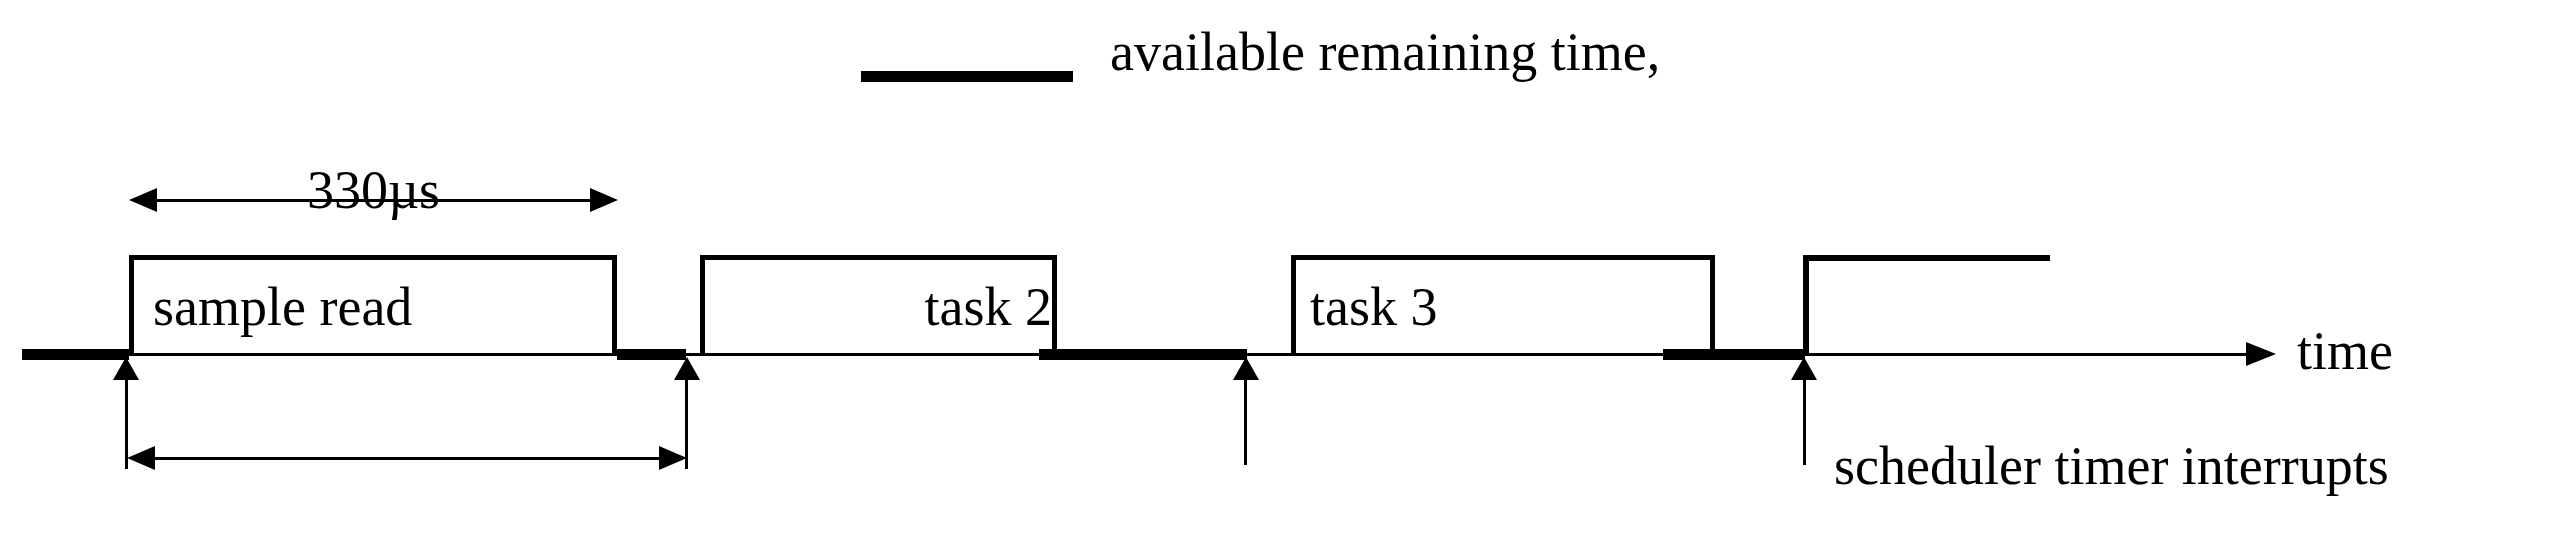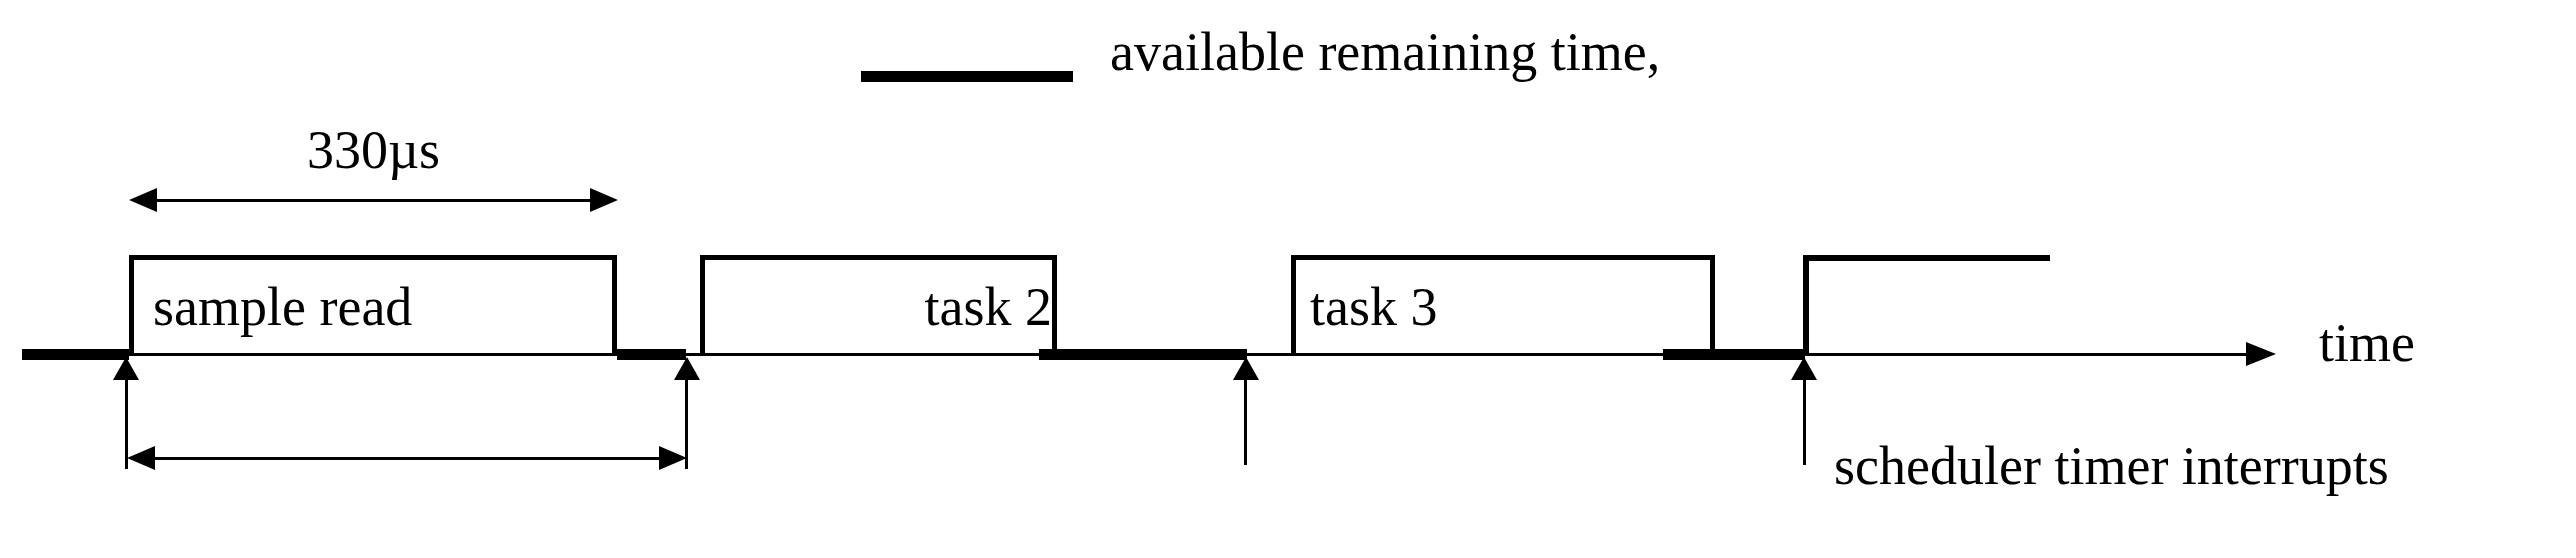--- a/index.html
+++ b/index.html
@@ -14,21 +14,21 @@
   }
   .abs { position: absolute; }
   .ink { background: #000; }
   .txt {
     position: absolute;
     font-size: 54px;
     line-height: 1.0;
     white-space: nowrap;
     color: #000;
   }
-  .center { text-align: center; }
+  .center { text-align: center; margin-top: 40px; }
 
   
   .task-box {
     position: absolute;
     top: 255px;
     height: 98px;
     border: 5.9px solid #000;
     border-bottom: none;
     box-sizing: border-box;
     background: #ffffff;
@@ -84,21 +84,21 @@
     <span>task 3</span>
   </div>
 
   <div class="abs ink" style="left:1803px; top:255px; width:5.9px; height:98px;"></div>
   <div class="abs ink" style="left:1803px; top:255px; width:247px; height:5.9px;"></div>
 
   <div class="hline" style="left:22px; top:353px; width:2226px;"></div>
   <div class="abs" style="left:2246px; top:342px; width:0; height:0;
        border-top:12.6px solid transparent; border-bottom:12.6px solid transparent;
        border-left:30px solid #000;"></div>
-  <div class="txt" style="left:2297px; top:316px;margin-left:22px;">time</div>
+  <div class="txt" style="left:2297px; top:324px;">time</div>
 
   <div class="thick-bar" style="left:22px; width:107px;"></div>
   <div class="thick-bar" style="left:617px; width:69px;"></div>
   <div class="thick-bar" style="left:1039px; width:208px;"></div>
   <div class="thick-bar" style="left:1663px; width:142px;"></div>
 
   <div>
     <div class="ah-up" style="left:113px; top:357px;"></div>
     <div class="vline" style="left:125px; top:377px; height:92px;"></div>
   </div>

